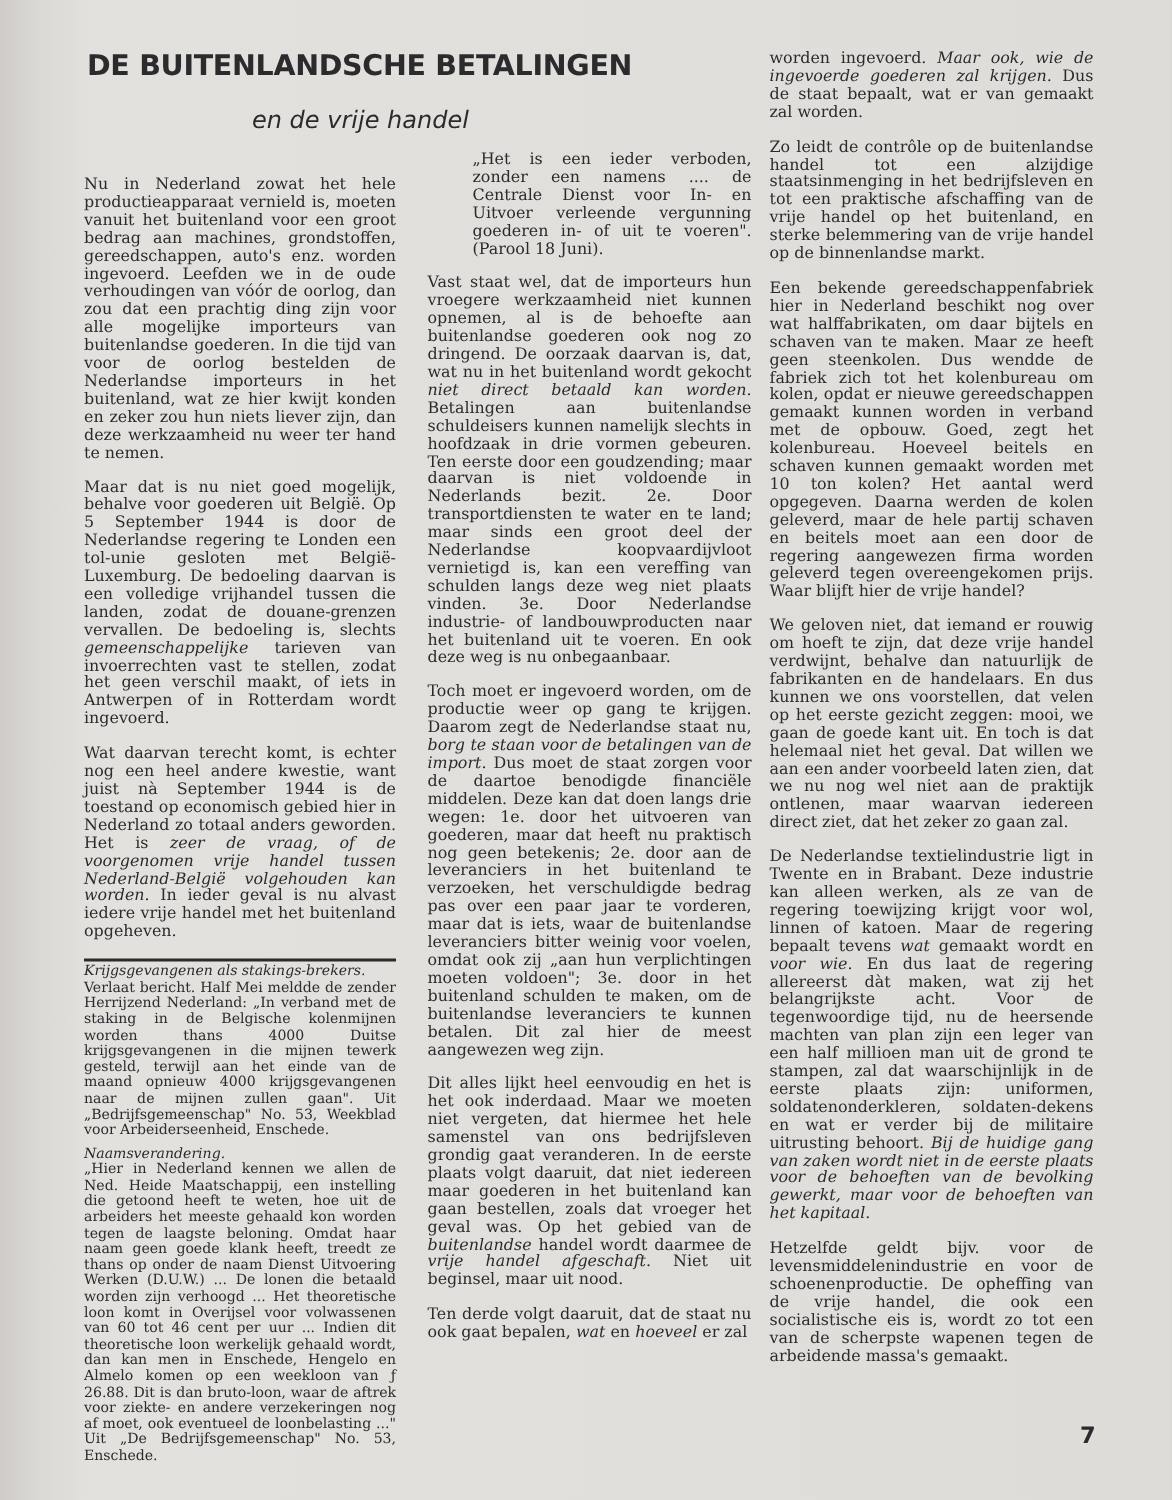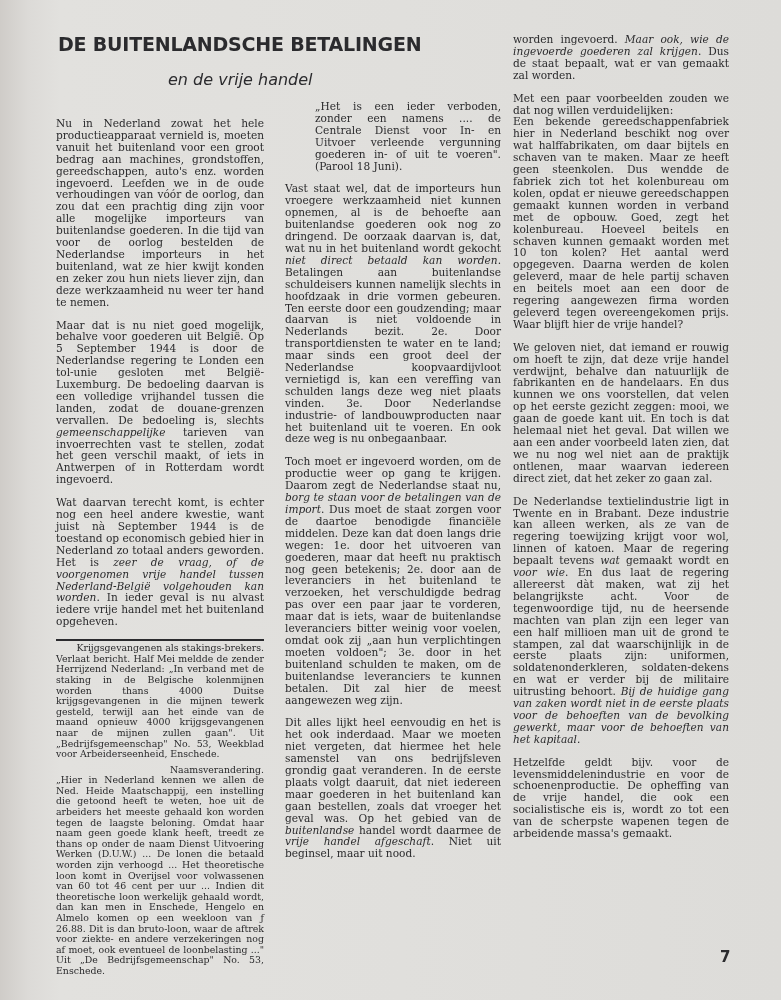--- a/index.html
+++ b/index.html
@@ -32,21 +32,21 @@
   .quote { margin-left: 30px !important; }
   em, .it { }
   .rule { height: 0; border-top: 2.5px solid #2b2b2e; margin: 6px 0 2px 0; }
   .section-head {
     font-family: "DejaVu Sans", sans-serif; font-weight: bold;
     font-size: 17px; line-height: 20px; letter-spacing: 0.3px; color: #2b2b2e;
     text-align: left;
   }
   .small { font-size: 9.4px; line-height: 10.6px; }
   .small p { margin: 0 0 5px 0; }
-  .sub-head { display: block; text-align: right; }
+  .sub-head { font-style: italic; display: block; text-align: left; }
   .pagenum {
     position: absolute; left: 720px; top: 948px;
     font-family: "DejaVu Sans", sans-serif; font-weight: bold; font-size: 15px; color: #2b2b2e;
   }
 </style>
 </head>
 <body>
 
 <div class="page">
 
@@ -64,25 +64,26 @@
       <p><span class="sub-head">Naamsverandering.</span><span>„Hier in Nederland kennen we allen de Ned. Heide Maatschappij, een instelling die getoond heeft te weten, hoe uit de arbeiders het meeste gehaald kon worden tegen de laagste beloning. Omdat haar naam geen goede klank heeft, treedt ze thans op onder de naam Dienst Uitvoering Werken (D.U.W.) ... De lonen die betaald worden zijn verhoogd ... Het theoretische loon komt in Overijsel voor volwassenen van 60 tot 46 cent per uur ... Indien dit theoretische loon werkelijk gehaald wordt, dan kan men in Enschede, Hengelo en Almelo komen op een weekloon van ƒ 26.88. Dit is dan bruto-loon, waar de aftrek voor ziekte- en andere verzekeringen nog af moet, ook eventueel de loonbelasting ..." Uit „De Bedrijfsgemeenschap" No. 53, Enschede.</span></p>
 
     </div>
   </div>
 
   <div class="col col2">
     <p class="quote">„Het is een ieder verboden, zonder een namens .... de Centrale Dienst voor In- en Uitvoer verleende vergunning goederen in- of uit te voeren". (Parool 18 Juni).</p>
     <p><span>Vast staat wel, dat de importeurs hun vroegere werkzaamheid niet kunnen opnemen, al is de behoefte aan buitenlandse goederen ook nog zo dringend. De oorzaak daarvan is, dat, wat nu in het buitenland wordt gekocht </span><em>niet direct betaald kan worden</em><span>. Betalingen aan buitenlandse schuldeisers kunnen namelijk slechts in hoofdzaak in drie vormen gebeuren. Ten eerste door een goudzending; maar daarvan is niet voldoende in Nederlands bezit. 2e. Door transportdiensten te water en te land; maar sinds een groot deel der Nederlandse koopvaardijvloot vernietigd is, kan een vereffing van schulden langs deze weg niet plaats vinden. 3e. Door Nederlandse industrie- of landbouwproducten naar het buitenland uit te voeren. En ook deze weg is nu onbegaanbaar.</span></p>
     <p><span>Toch moet er ingevoerd worden, om de productie weer op gang te krijgen. Daarom zegt de Nederlandse staat nu, </span><em>borg te staan voor de betalingen van de import</em><span>. Dus moet de staat zorgen voor de daartoe benodigde financiële middelen. Deze kan dat doen langs drie wegen: 1e. door het uitvoeren van goederen, maar dat heeft nu praktisch nog geen betekenis; 2e. door aan de leveranciers in het buitenland te verzoeken, het verschuldigde bedrag pas over een paar jaar te vorderen, maar dat is iets, waar de buitenlandse leveranciers bitter weinig voor voelen, omdat ook zij „aan hun verplichtingen moeten voldoen"; 3e. door in het buitenland schulden te maken, om de buitenlandse leveranciers te kunnen betalen. Dit zal hier de meest aangewezen weg zijn.</span></p>
     <p><span>Dit alles lijkt heel eenvoudig en het is het ook inderdaad. Maar we moeten niet vergeten, dat hiermee het hele samenstel van ons bedrijfsleven grondig gaat veranderen. In de eerste plaats volgt daaruit, dat niet iedereen maar goederen in het buitenland kan gaan bestellen, zoals dat vroeger het geval was. Op het gebied van de </span><em>buitenlandse</em><span> handel wordt daarmee de </span><em>vrije handel afgeschaft</em><span>. Niet uit beginsel, maar uit nood.</span></p>
+    <p><span>Ten derde volgt daaruit, dat de staat nu ook gaat bepalen, </span><em>wat</em><span> en </span><em>hoeveel</em><span> er zal</span></p>
   </div>
 
   <div class="col col3">
     <p><span>worden ingevoerd. </span><em>Maar ook, wie de ingevoerde goederen zal krijgen</em><span>. Dus de staat bepaalt, wat er van gemaakt zal worden.</span></p>
-    <p style="margin-bottom:0">Met een paar voorbeelden zouden we dat nog willen verduidelijken:</p>
+    <p>Zo leidt de contrôle op de buitenlandse handel tot een alzijdige staatsinmenging in het bedrijfsleven en tot een praktische afschaffing van de vrije handel op het buitenland, en sterke belemmering van de vrije handel op de binnenlandse markt.</p>
     <p>Een bekende gereedschappenfabriek hier in Nederland beschikt nog over wat halffabrikaten, om daar bijtels en schaven van te maken. Maar ze heeft geen steenkolen. Dus wendde de fabriek zich tot het kolenbureau om kolen, opdat er nieuwe gereedschappen gemaakt kunnen worden in verband met de opbouw. Goed, zegt het kolenbureau. Hoeveel beitels en schaven kunnen gemaakt worden met 10 ton kolen? Het aantal werd opgegeven. Daarna werden de kolen geleverd, maar de hele partij schaven en beitels moet aan een door de regering aangewezen firma worden geleverd tegen overeengekomen prijs. Waar blijft hier de vrije handel?</p>
     <p>We geloven niet, dat iemand er rouwig om hoeft te zijn, dat deze vrije handel verdwijnt, behalve dan natuurlijk de fabrikanten en de handelaars. En dus kunnen we ons voorstellen, dat velen op het eerste gezicht zeggen: mooi, we gaan de goede kant uit. En toch is dat helemaal niet het geval. Dat willen we aan een ander voorbeeld laten zien, dat we nu nog wel niet aan de praktijk ontlenen, maar waarvan iedereen direct ziet, dat het zeker zo gaan zal.</p>
     <p><span>De Nederlandse textielindustrie ligt in Twente en in Brabant. Deze industrie kan alleen werken, als ze van de regering toewijzing krijgt voor wol, linnen of katoen. Maar de regering bepaalt tevens </span><em>wat</em><span> gemaakt wordt en </span><em>voor wie</em><span>. En dus laat de regering allereerst dàt maken, wat zij het belangrijkste acht. Voor de tegenwoordige tijd, nu de heersende machten van plan zijn een leger van een half millioen man uit de grond te stampen, zal dat waarschijnlijk in de eerste plaats zijn: uniformen, soldatenonderkleren, soldaten-dekens en wat er verder bij de militaire uitrusting behoort. </span><em>Bij de huidige gang van zaken wordt niet in de eerste plaats voor de behoeften van de bevolking gewerkt, maar voor de behoeften van het kapitaal.</em></p>
     <p>Hetzelfde geldt bijv. voor de levensmiddelenindustrie en voor de schoenenproductie. De opheffing van de vrije handel, die ook een socialistische eis is, wordt zo tot een van de scherpste wapenen tegen de arbeidende massa's gemaakt.</p>
   </div>
 
   <div class="pagenum">7</div>
 </div>
 
 </body></html>

